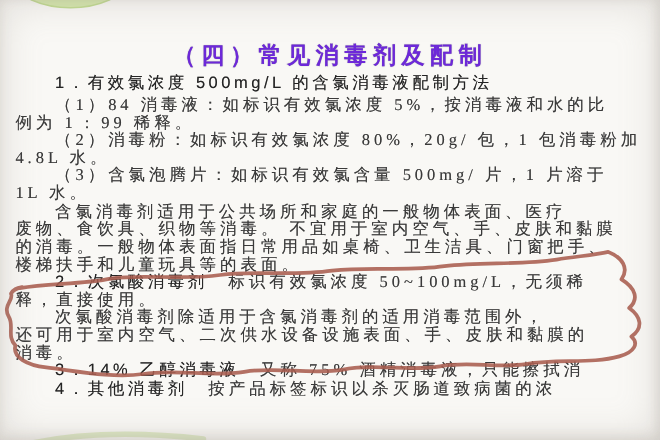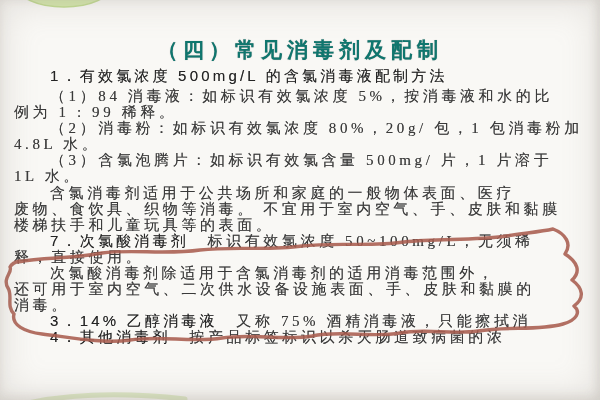--- a/index.html
+++ b/index.html
@@ -19,21 +19,21 @@
                inset -4px 0 10px rgba(150,142,130,0.12);
   }
   .decor-svg{position:absolute;left:0;top:0;pointer-events:none;}
   .doc-title{
     position:absolute;top:36px;left:0;width:100%;
     text-align:center;
     font-family:"Liberation Sans", sans-serif;
     font-weight:bold;
     font-size:21px;
     letter-spacing:5px;
-    color:#0f766e;
+    color:#6d28d9;
     text-shadow:0 0 0.8px rgba(60,65,65,0.55);
   }
   .doc{
     position:absolute;top:67px;left:14px;right:14px;
     filter:blur(0.3px);
   }
   .line{
     height:16.1px;
     line-height:16.6px;
     font-size:15px;
@@ -66,22 +66,23 @@
   <div class="doc" id="doc-body">
       <div class="line para heading-line"><strong>1．有效氯浓度 500mg/L 的含氯消毒液配制方法</strong></div>
       <div class="line para">（1）84 消毒液：如标识有效氯浓度 5%，按消毒液和水的比</div>
       <div class="line">例为 1 : 99 稀释。</div>
       <div class="line para">（2）消毒粉：如标识有效氯浓度 80%，20g/ 包，1 包消毒粉加</div>
       <div class="line">4.8L 水。</div>
       <div class="line para">（3）含氯泡腾片：如标识有效氯含量 500mg/ 片，1 片溶于</div>
       <div class="line">1L 水。</div>
       <div class="line para">含氯消毒剂适用于公共场所和家庭的一般物体表面、医疗</div>
       <div class="line">废物、食饮具、织物等消毒。 不宜用于室内空气、手、皮肤和黏膜</div>
+      <div class="line">的消毒。一般物体表面指日常用品如桌椅、卫生洁具、门窗把手、</div>
       <div class="line">楼梯扶手和儿童玩具等的表面。</div>
-      <div class="line para"><strong>7．次氯酸消毒剂</strong>　标识有效氯浓度 50~100mg/L，无须稀</div>
+      <div class="line para"><strong>2．次氯酸消毒剂</strong>　标识有效氯浓度 50~100mg/L，无须稀</div>
       <div class="line">释，直接使用。</div>
       <div class="line para">次氯酸消毒剂除适用于含氯消毒剂的适用消毒范围外，</div>
       <div class="line">还可用于室内空气、二次供水设备设施表面、手、皮肤和黏膜的</div>
       <div class="line">消毒。</div>
       <div class="line para"><strong>3．14% 乙醇消毒液</strong>　又称 75% 酒精消毒液，只能擦拭消</div>
       <div class="line para"><strong>4．其他消毒剂</strong>　按产品标签标识以杀灭肠道致病菌的浓</div>
     </div>
 
   <svg class="annotation-svg" width="600" height="400" viewBox="0 0 600 400">
     <path d="M 18 262

